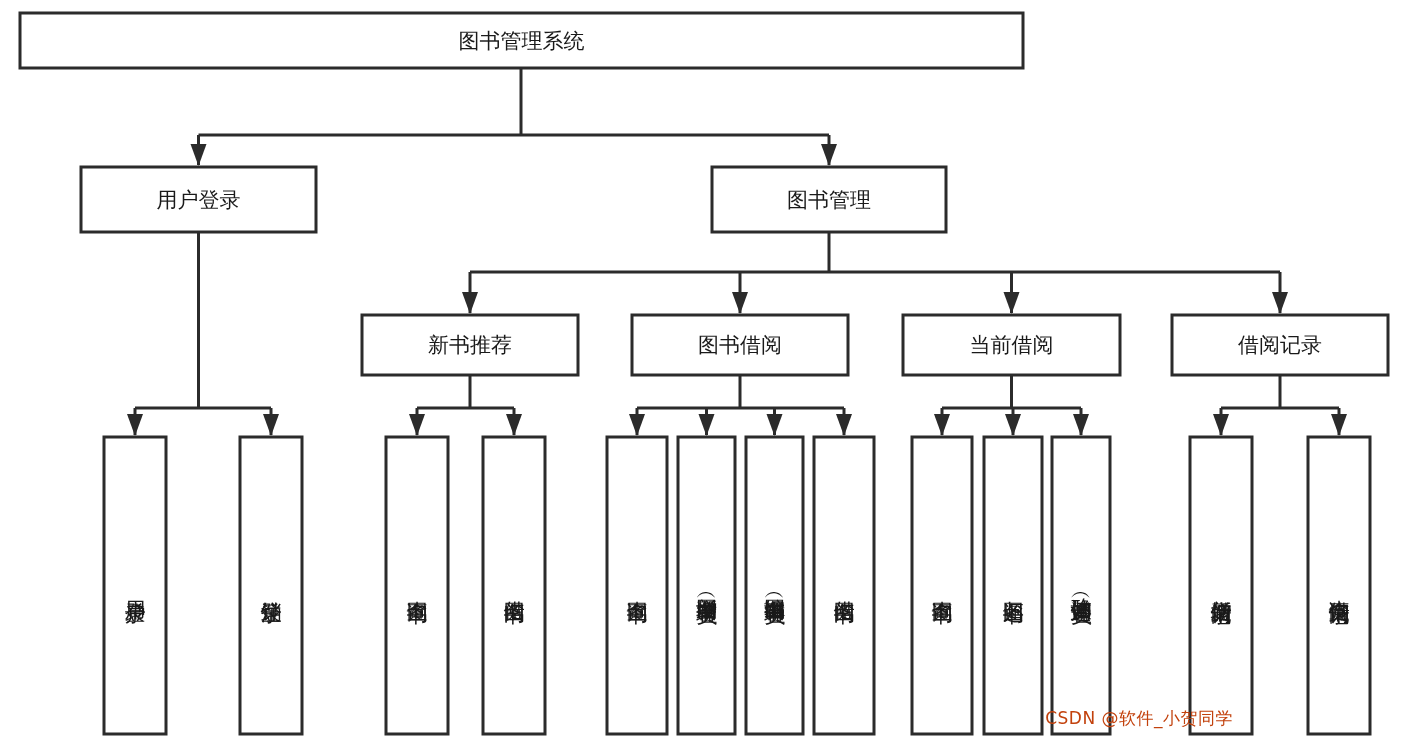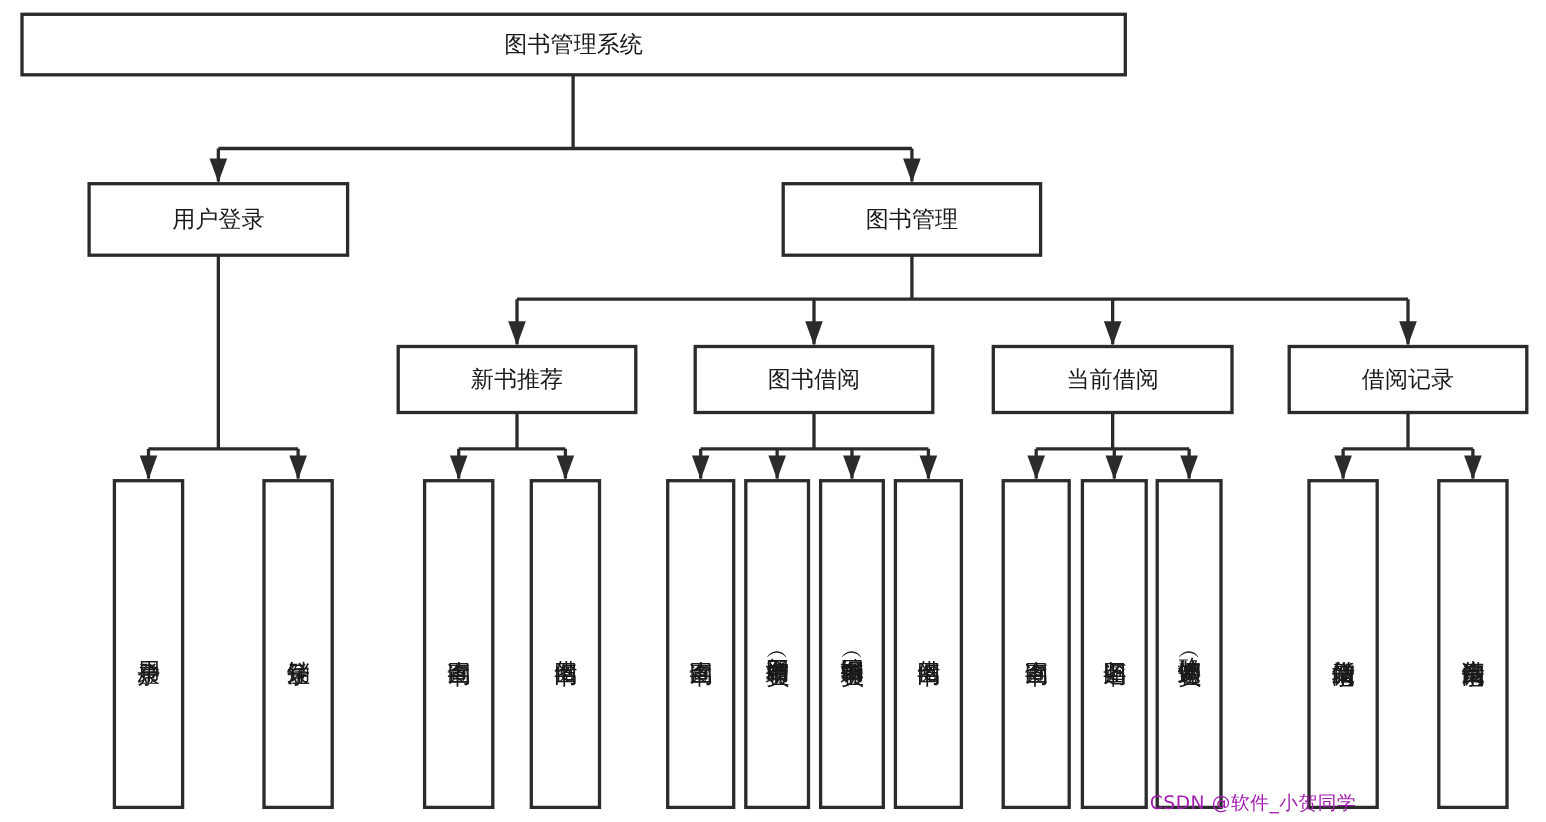--- a/index.html
+++ b/index.html
@@ -64,24 +64,24 @@
     align-items: center;
     justify-content: center;
     text-align: center;
     white-space: nowrap;
     pointer-events: none;
     user-select: none;
   }
   #watermark {
     position: absolute;
     right: 10px;
-    bottom: 6px;
+    bottom: 17px;
     font-family: "DejaVu Sans", "Liberation Sans", sans-serif;
     font-size: 17px;
-    color: #a21caf;
+    color: #c2410c;
     letter-spacing: 0.5px;
     white-space: nowrap;
     pointer-events: none;
   }
 </style>
 </head>
 <body>
 
 <div id="diagram-root">
 

